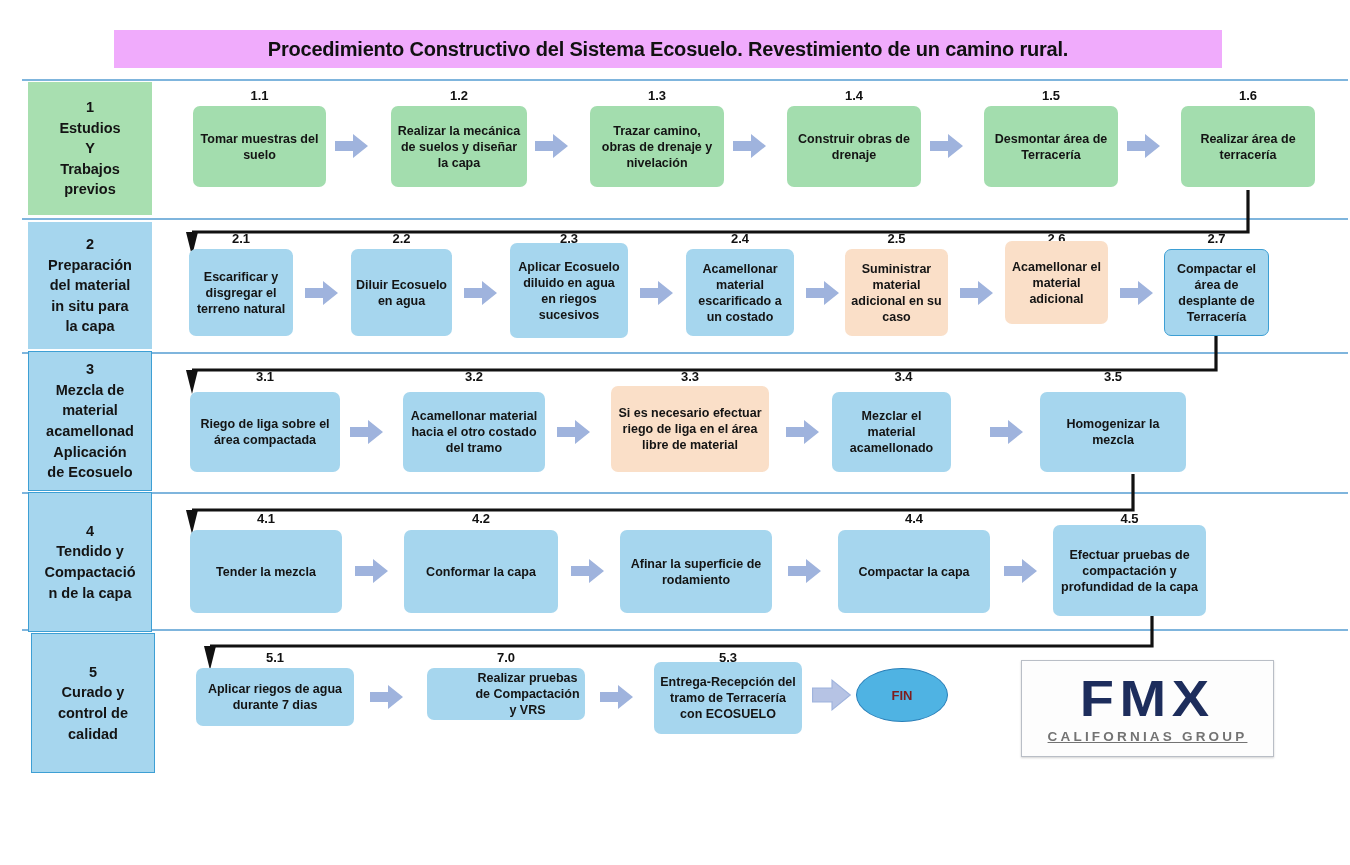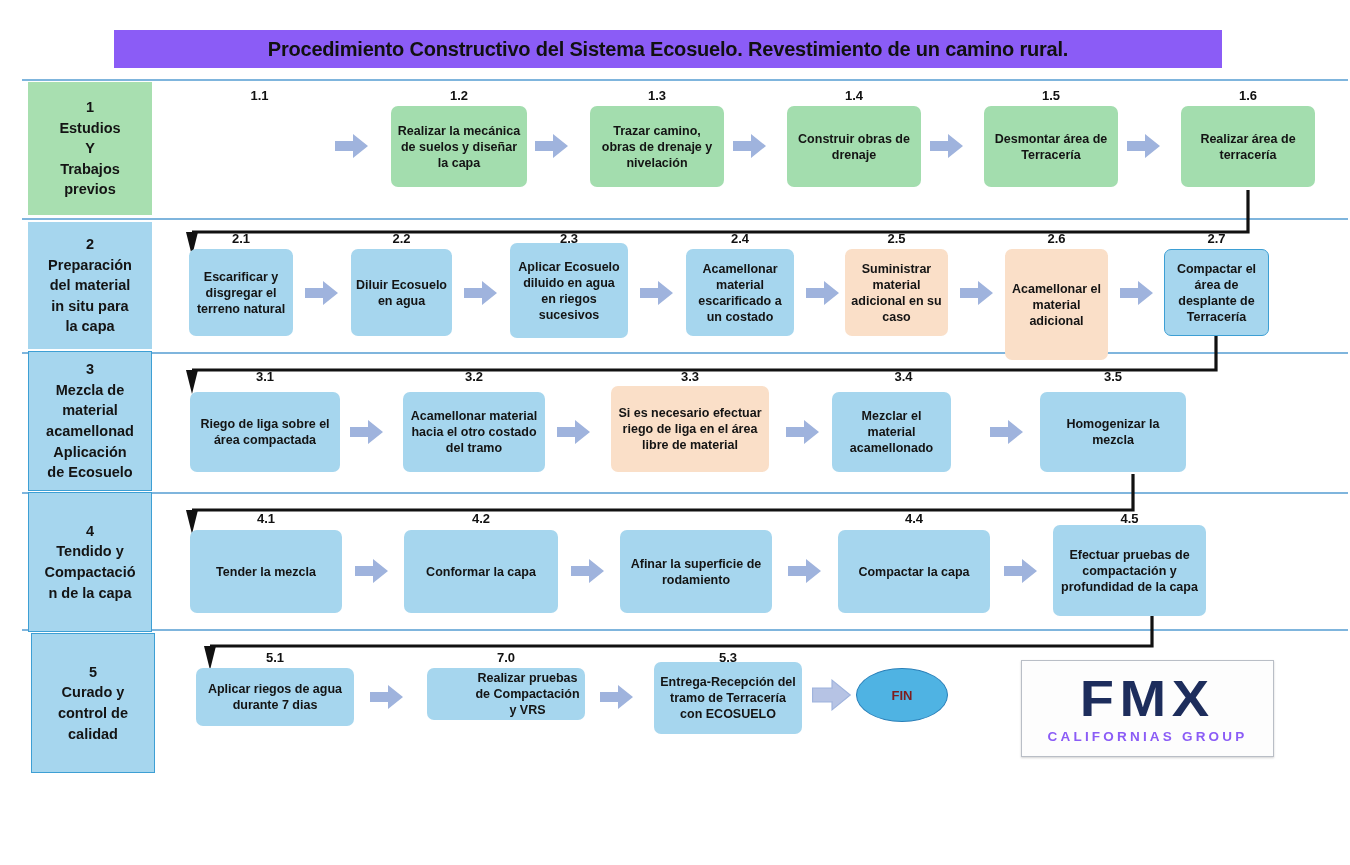--- a/index.html
+++ b/index.html
@@ -7,21 +7,21 @@
     width:1350px;height:865px;
     background:#ffffff;
     font-family:"Liberation Sans", sans-serif;
     overflow:hidden;
   }
   #stage{position:relative;width:1350px;height:865px;}
 
   
   .title-bar{
     position:absolute;left:114px;top:30px;width:1108px;height:38px;
-    background:#8b5cf6;
+    background:#f0abfc;
     display:flex;align-items:center;justify-content:center;
   }
   .title-bar .title-text{
     font-size:20px;font-weight:bold;color:#111;letter-spacing:-0.2px;
     white-space:nowrap;
   }
 
   
   .band-rule{position:absolute;height:1.5px;background:#7fb5dd;left:22px;width:1326px;}
 
@@ -88,22 +88,22 @@
     box-shadow:0 1px 2px rgba(0,0,0,.18);
     display:flex;flex-direction:column;align-items:center;justify-content:center;
   }
   .logo-fmx{
     font-family:"Liberation Sans", sans-serif;
     font-size:50px;font-weight:bold;color:#1d2d5c;
     letter-spacing:5px;line-height:1;
     transform:scaleX(1.12);
   }
   .logo-sub{
-    font-size:13.5px;font-weight:bold;color:#8b5cf6;
-    letter-spacing:3.2px;margin-top:5px;
+    font-size:13.5px;font-weight:bold;color:#737373;
+    letter-spacing:3.2px;margin-top:5px;text-decoration:underline;
   }
 </style>
 </head>
 <body>
 
 <div id="stage">
 
   <div class="title-bar">
     <span class="title-text">Procedimiento Constructivo del Sistema Ecosuelo. Revestimiento de un camino rural.</span>
   </div>
@@ -163,20 +163,23 @@
     <polygon points="192,370 186,370 192,394 198,370" fill="#111"></polygon>
 
     <polyline points="1133,474 1133,510 192,510" fill="none" stroke="#111" stroke-width="3.2"></polyline>
     <polygon points="192,510 186,510 192,534 198,510" fill="#111"></polygon>
 
     <polyline points="1152,616 1152,646 210,646" fill="none" stroke="#111" stroke-width="3.2"></polyline>
     <polygon points="210,646 204,646 210,670 216,646" fill="#111"></polygon>
   </svg>
 
   <div class="node-num" style="left:193px;top:88px;width:133px;">1.1</div>
+  <div class="node green" style="left:193px;top:106px;width:133px;height:81px;">
+    <span>Tomar muestras del suelo</span>
+  </div>
   <div class="arrow" style="left:335px;top:132px;">
     <svg viewBox="0 0 34 28">
         <polygon points="0,9 18,9 18,2 33,14 18,26 18,19 0,19" fill="#9fb3dd"></polygon>
       </svg>
   </div>
 
   <div class="node-num" style="left:391px;top:88px;width:136px;">1.2</div>
   <div class="node green" style="left:391px;top:106px;width:136px;height:81px;">
     <span>Realizar la mecánica de suelos y diseñar la capa</span>
   </div>
@@ -265,21 +268,21 @@
   <div class="node peach" style="left:845px;top:249px;width:103px;height:87px;">
     <span>Suministrar material adicional en su caso</span>
   </div>
   <div class="arrow" style="left:960px;top:279px;">
     <svg viewBox="0 0 34 28">
         <polygon points="0,9 18,9 18,2 33,14 18,26 18,19 0,19" fill="#9fb3dd"></polygon>
       </svg>
   </div>
 
   <div class="node-num" style="left:1005px;top:231px;width:103px;">2.6</div>
-  <div class="node peach" style="left:1005px;top:249px;width:103px;height:111px;">
+  <div class="node peach" style="left:1005px;top:241px;width:103px;height:83px;">
     <span>Acamellonar el material adicional</span>
   </div>
   <div class="arrow" style="left:1120px;top:279px;">
     <svg viewBox="0 0 34 28">
         <polygon points="0,9 18,9 18,2 33,14 18,26 18,19 0,19" fill="#9fb3dd"></polygon>
       </svg>
   </div>
 
   <div class="node-num" style="left:1164px;top:231px;width:105px;">2.7</div>
   <div class="node blue-edge" style="left:1164px;top:249px;width:105px;height:87px;">

